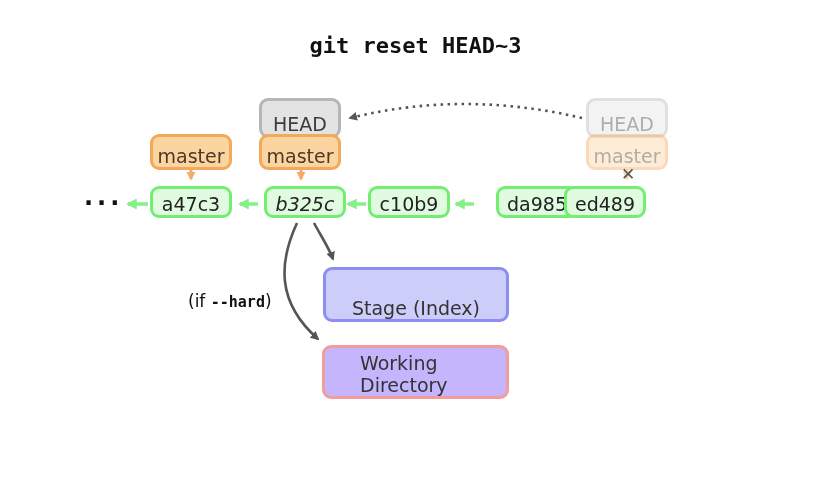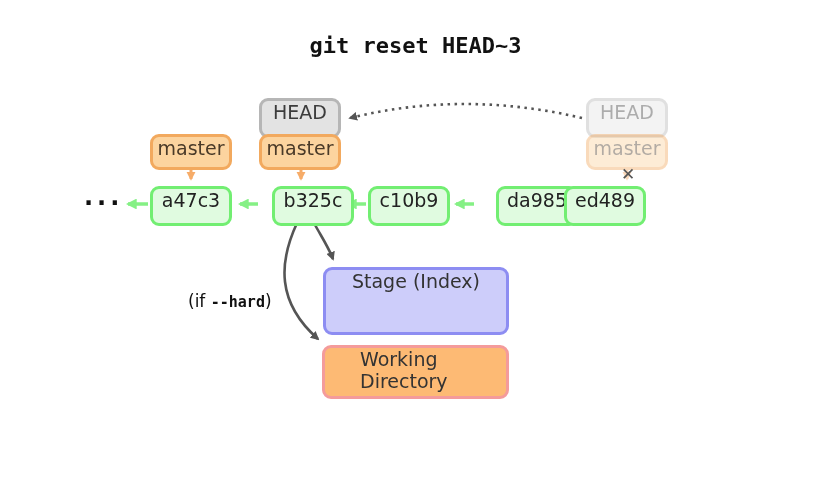--- a/index.html
+++ b/index.html
@@ -11,26 +11,26 @@
     overflow:hidden;
   }
   .title{
     position:absolute;left:0;top:33px;width:831px;
     text-align:center;
     font-family:"DejaVu Sans Mono","Liberation Mono",monospace;
     font-weight:bold;font-size:22px;color:#111;
   }
   .box{
     position:absolute;box-sizing:border-box;
-    display:flex;align-items:flex-start;justify-content:center;
+    display:flex;align-items:flex-end;justify-content:center;
     border-radius:9px;border:3px solid;
     font-size:19px;color:#333;
   }
   .commit{
-    width:82px;height:40px;top:186px;
+    width:82px;height:32px;top:186px;
     background:#e0fbe0;border-color:#72ee72;color:#222;
   }
   .branch{
     width:82px;height:36px;
     background:#fcd49f;border-color:#f2a95e;color:#4a3a28;
   }
   .headbox{
     width:82px;height:40px;
     background:#e3e3e3;border-color:#b6b6b6;color:#3c3c3c;
   }
@@ -108,37 +108,37 @@
     <span>HEAD</span>
   </div>
   <div class="box branch faded" style="left:586px;top:134px;">
     <span>master</span>
   </div>
   <div class="cross">✕</div>
 
   <div class="box commit" style="left:150px;">
     <span>a47c3</span>
   </div>
-  <div class="box commit" style="left:272px;">
+  <div class="box commit" style="left:264px;font-style:italic;">
     <span>b325c</span>
   </div>
   <div class="box commit" style="left:368px;">
     <span>c10b9</span>
   </div>
   <div class="box commit" style="left:496px;">
     <span>da985</span>
   </div>
   <div class="box commit" style="left:564px;">
     <span>ed489</span>
   </div>
 
   <div class="anno" style="left:188px;top:291px;">
     <span>(if </span><span class="code">--hard</span><span>)</span>
   </div>
 
-  <div class="box target" style="left:323px;top:267px;width:186px;height:68px;background:#cdcdfa;border-color:#8d8df2;">
+  <div class="box target" style="left:323px;top:267px;width:186px;height:55px;background:#cdcdfa;border-color:#8d8df2;">
     <span>Stage (Index)</span>
   </div>
-  <div class="box target" style="left:322px;top:345px;width:187px;height:54px;background:#fdba74;border-color:#f49b9b;padding-left:35px;">
+  <div class="box target" style="left:322px;top:345px;width:187px;height:54px;background:#c4b5fd;border-color:#f49b9b;padding-left:35px;">
     <span>Working Directory</span>
   </div>
 
 </div>
 
 </body></html>

